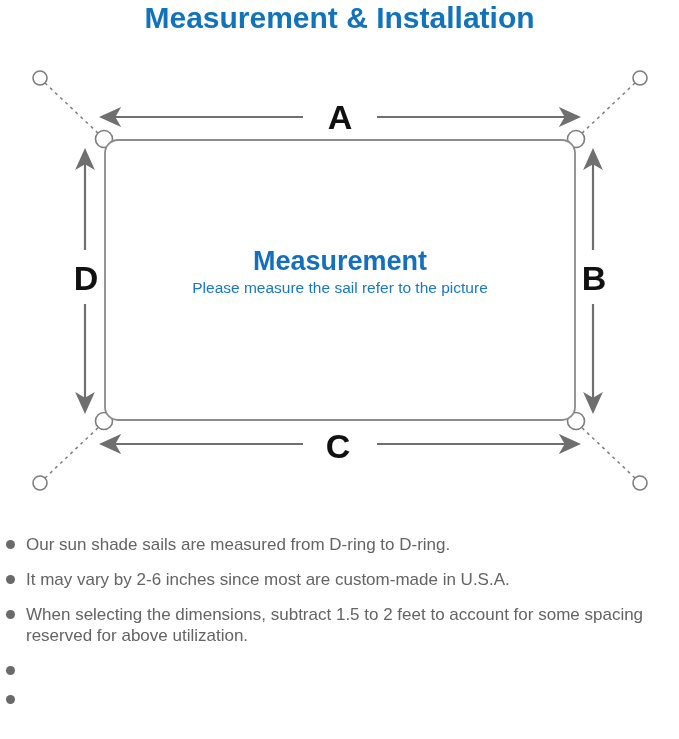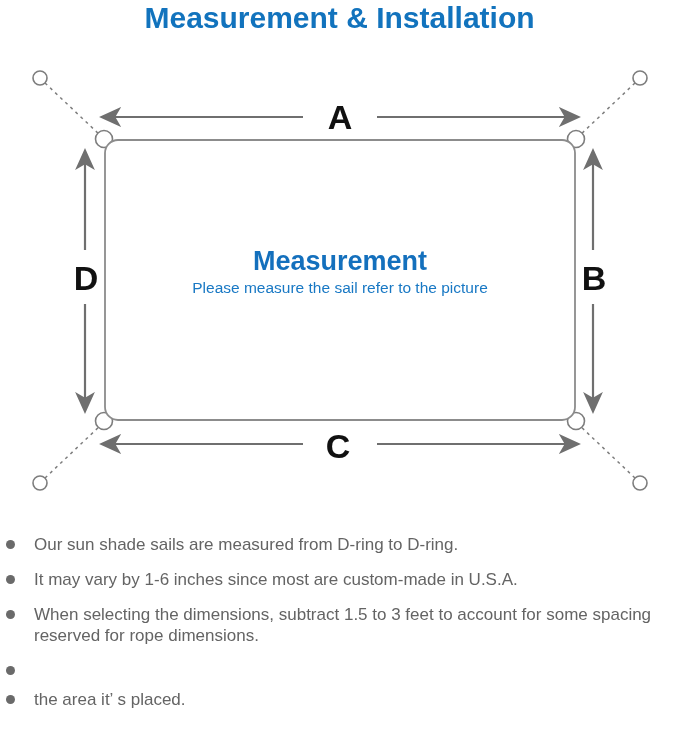--- a/index.html
+++ b/index.html
@@ -53,21 +53,20 @@
     top: 534px;
     left: 0;
     width: 679px;
     box-sizing: border-box;
     padding: 0 2px 0 6px;
   }
   .note-item {
     display: flex;
     align-items: flex-start;
     margin-bottom: 14px;
-    gap: 8px;
   }
   .bullet-dot {
     flex: 0 0 auto;
     width: 9px;
     height: 9px;
     border-radius: 50%;
     background: #6a6a6a;
     margin: 6px 11px 0 0;
   }
   .note-text {
@@ -142,37 +141,36 @@
     <div class="note-item">
       <span class="bullet-dot"></span>
       <div class="note-text">
         <span class="note-line">Our sun shade sails are measured from D-ring to D-ring.</span>
       </div>
     </div>
 
     <div class="note-item">
       <span class="bullet-dot"></span>
       <div class="note-text">
-        <span class="note-line">It may vary by 1-6 inches since most are custom-made in U.S.A.</span>
+        <span class="note-line">It may vary by 2-6 inches since most are custom-made in U.S.A.</span>
       </div>
     </div>
 
     <div class="note-item">
       <span class="bullet-dot"></span>
       <div class="note-text">
-        <span class="note-line">When selecting the dimensions, subtract 1.5 to 3 feet to account for some spacing</span>
-        <span class="note-line">reserved for rope dimensions.</span>
+        <span class="note-line">When selecting the dimensions, subtract 1.5 to 2 feet to account for some spacing</span>
+        <span class="note-line">reserved for above utilization.</span>
       </div>
     </div>
 
     <div class="note-item">
       <span class="bullet-dot"></span>
     </div>
 
     <div class="note-item">
       <span class="bullet-dot"></span>
       <div class="note-text">
-        <span class="note-line">the area it’ s placed.</span>
       </div>
     </div>
 
   </div>
 </div>
 
 </body></html>

